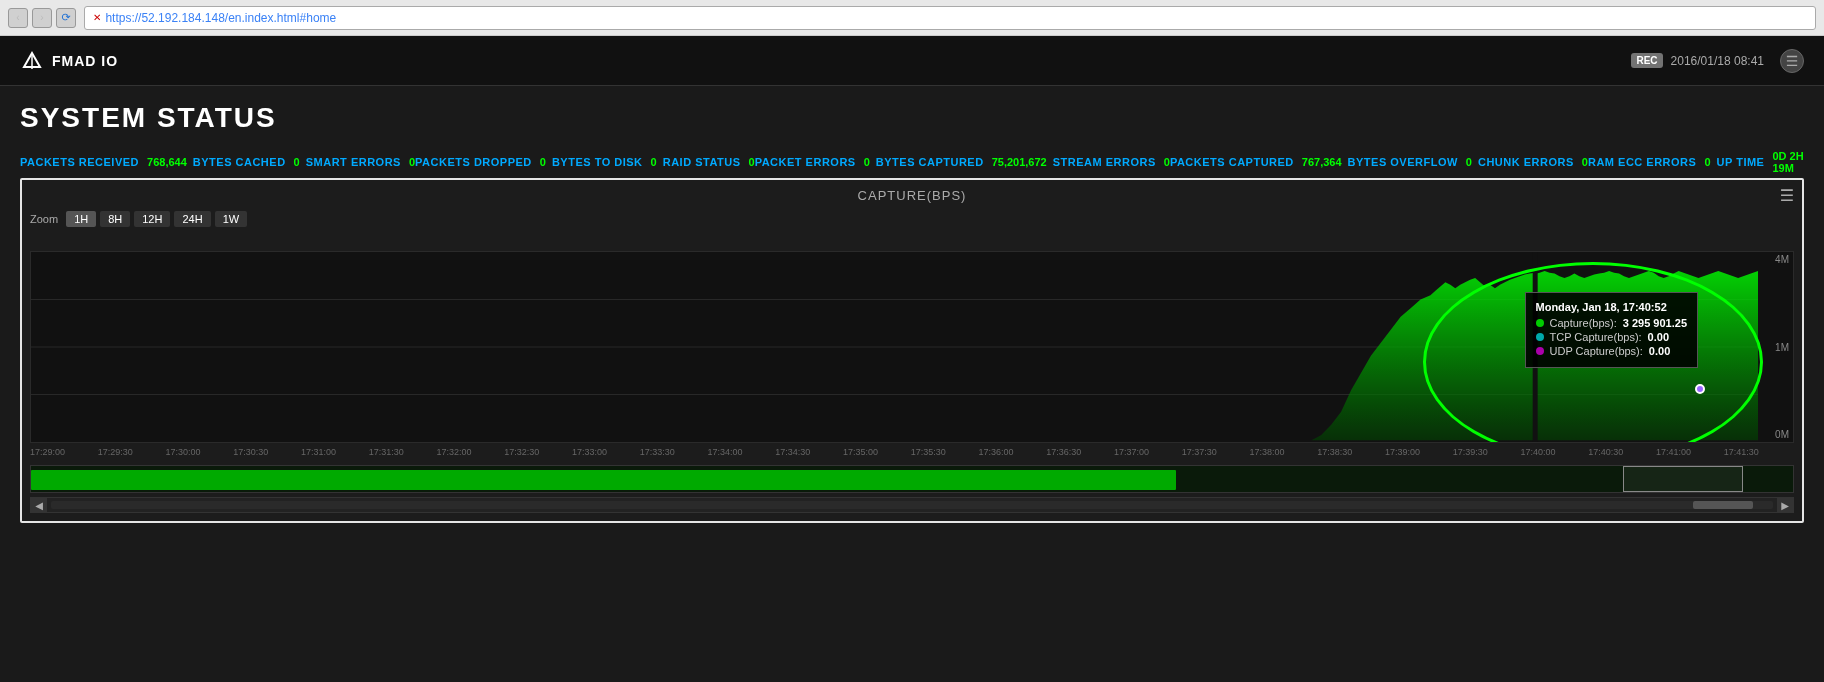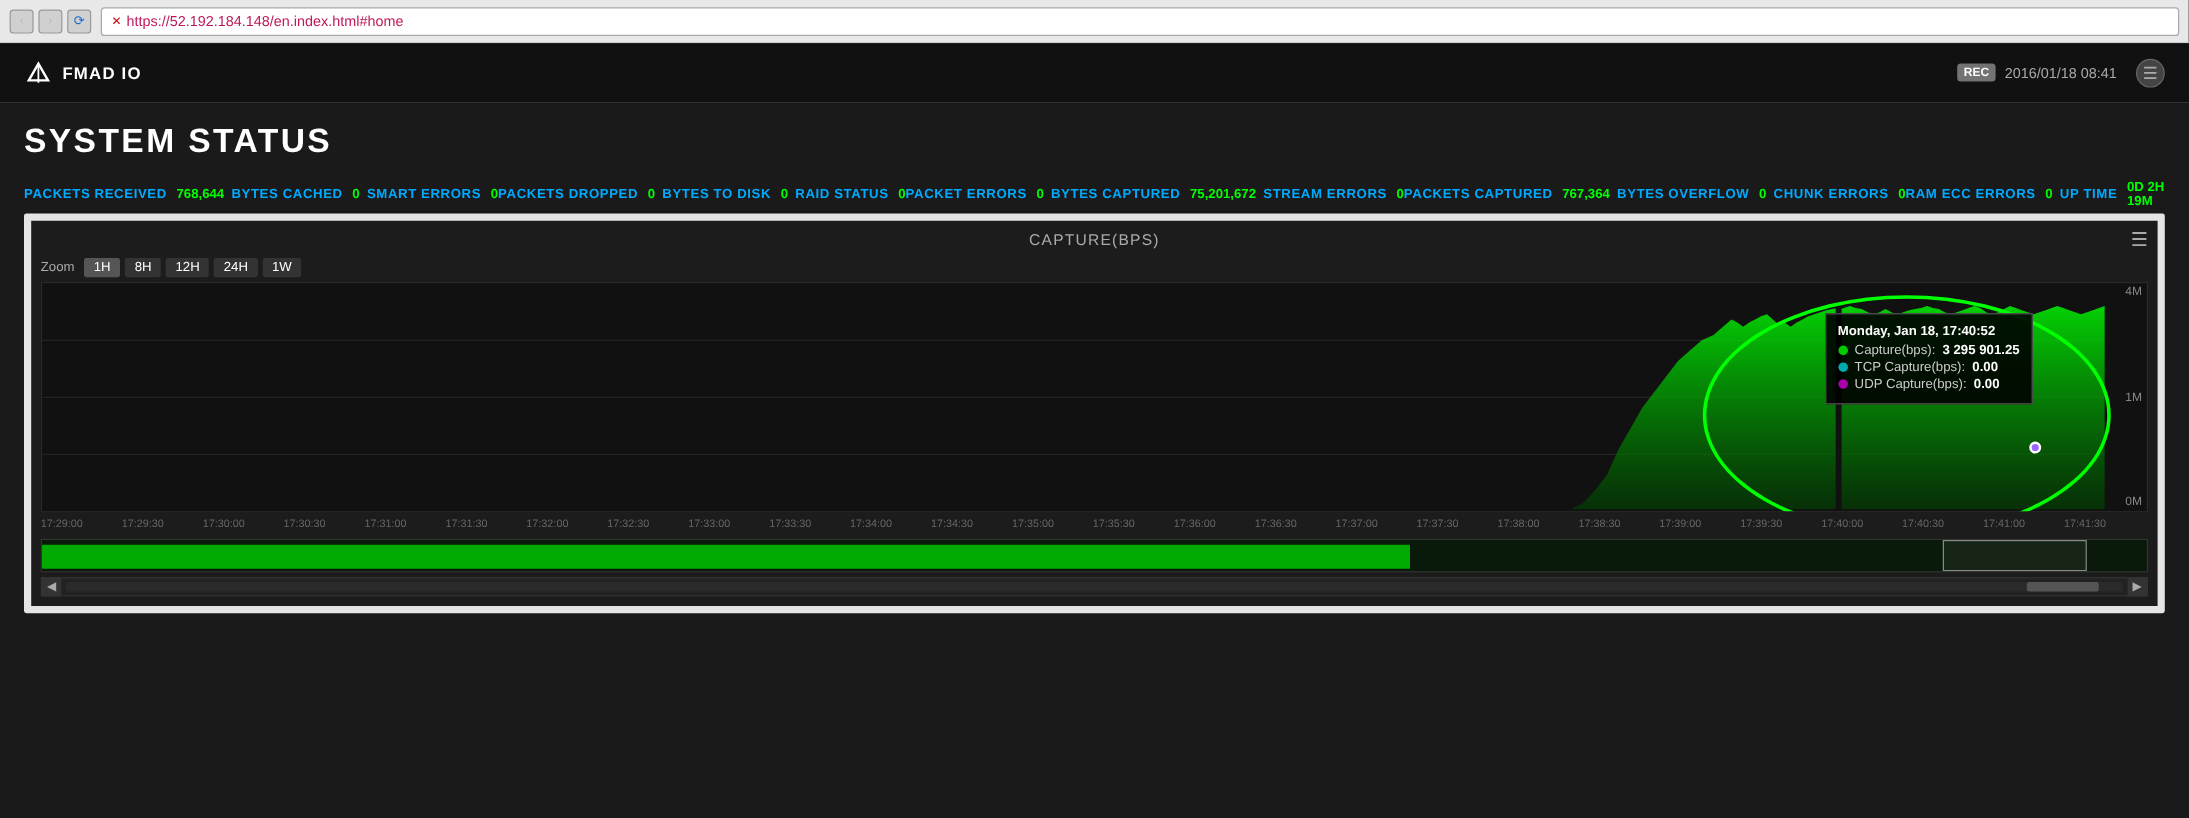--- a/index.html
+++ b/index.html
@@ -60,21 +60,21 @@
       border: 1px solid #aaa;
       border-radius: 3px;
       padding: 0 8px;
       font-size: 12px;
       color: #333;
       display: flex;
       align-items: center;
       gap: 4px;
     }
     .address-bar .ssl-icon { color: #cc0000; font-size: 10px; }
-    .address-bar .url-text { color: #be185d; text-align: right; }
+    .address-bar .url-text { color: #3b82f6; text-align: right; }
 
     
     .navbar {
       background: #111;
       height: 50px;
       display: flex;
       align-items: center;
       padding: 0 20px;
       border-bottom: 1px solid #333;
     }
@@ -165,21 +165,21 @@
       color: #00ff00;
       font-size: 11px;
       font-weight: bold;
     }
     .status-value.zero { color: #00ff00; }
     .status-value.nonzero { color: #00ff00; }
 
     
     .chart-container {
       background: #1c1c1c;
-      border: 6px solid #e5e5e5;
+      border: 2px solid #e5e5e5;
       border-radius: 2px;
       padding: 8px;
     }
     .chart-header {
       display: flex;
       align-items: center;
       justify-content: center;
       position: relative;
       margin-bottom: 8px;
     }
@@ -192,21 +192,21 @@
       position: absolute;
       right: 0;
       color: #aaa;
       cursor: pointer;
       font-size: 16px;
     }
     .zoom-controls {
       display: flex;
       align-items: center;
       gap: 4px;
-      margin-bottom: 4px;
+      margin-bottom: 24px;
     }
     .zoom-label {
       color: #aaa;
       font-size: 11px;
       margin-right: 4px;
     }
     .zoom-btn {
       background: #333;
       color: #fff;
       border: none;
@@ -262,21 +262,21 @@
 
     
     .chart-tooltip {
       position: absolute;
       background: rgba(0,0,0,0.9);
       border: 1px solid #555;
       padding: 8px 10px;
       font-size: 11px;
       color: #fff;
       right: 95px;
-      top: 25px;
+      top: 40px;
       white-space: nowrap;
       z-index: 10;
     }
     .tooltip-title {
       color: #fff;
       font-weight: bold;
       margin-bottom: 4px;
     }
     .tooltip-row {
       display: flex;

